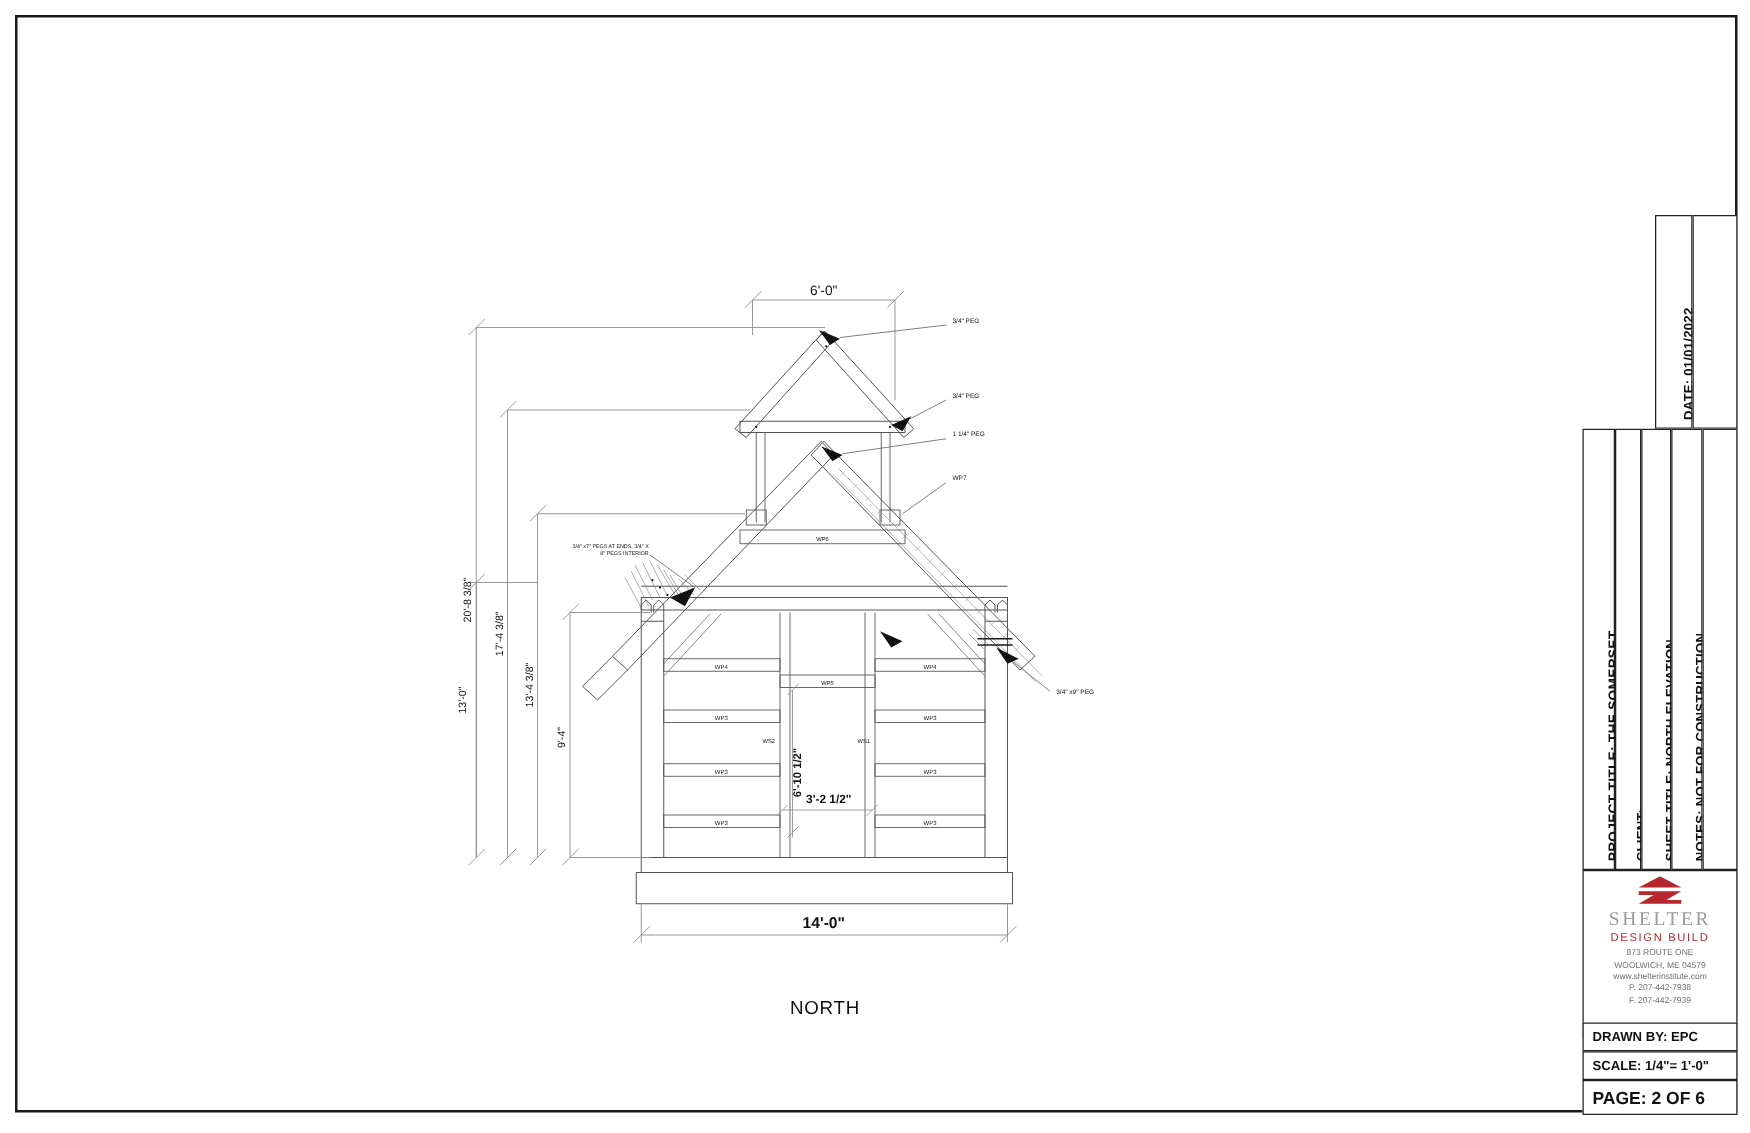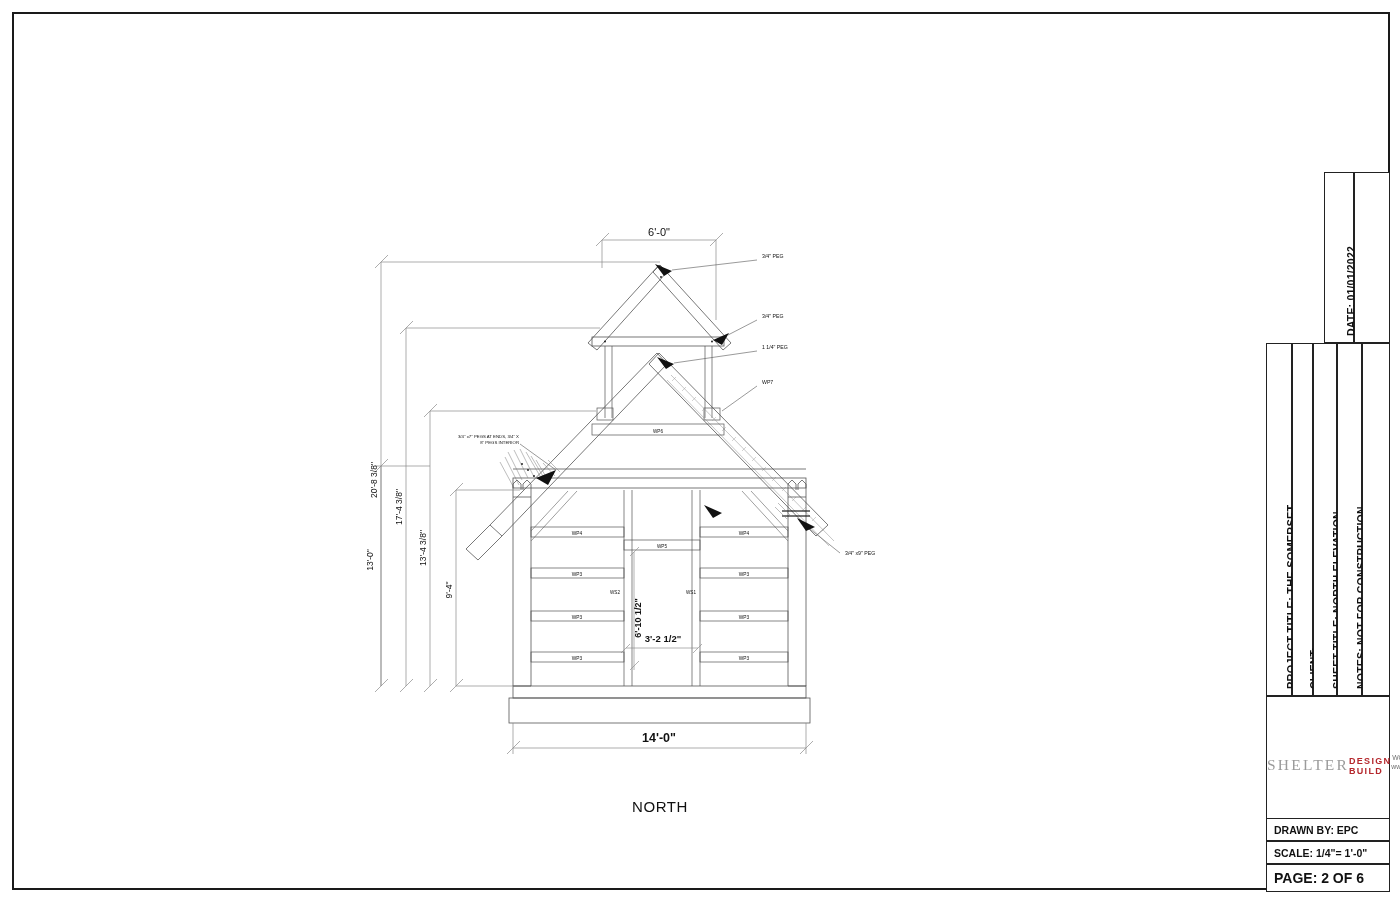--- a/index.html
+++ b/index.html
@@ -78,21 +78,21 @@
   }
   #tb-date-col2 { left: 88px; top: 0px; width: 36px; height: 171px; }
   
   #tb-proj  { left: 0px;  top: 171px; width: 26px; height: 353px; }
   #tb-client{ left: 26px; top: 171px; width: 21px; height: 353px; }
   #tb-sheet { left: 47px; top: 171px; width: 24px; height: 353px; }
   #tb-notes { left: 71px; top: 171px; width: 25px; height: 353px; }
   #tb-blank { left: 96px; top: 171px; width: 28px; height: 353px; }
   
   #tb-logo  { left: 0px; top: 524px; width: 124px; height: 135px;
-              display:flex; flex-direction:row; align-items:center;
+              display:flex; flex-direction:column; align-items:center;
               justify-content:flex-start; padding-top:4px; }
   
   #tb-drawn { left: 0px; top: 646px; width: 124px; height: 23px; }
   #tb-scale { left: 0px; top: 669px; width: 124px; height: 23px; }
   #tb-page  { left: 0px; top: 692px; width: 124px; height: 28px; }
   .tb-row-text {
     position: absolute;
     left: 7px; top: 50%;
     transform: translateY(-50%);
     font-size: 10.5px;
@@ -108,21 +108,21 @@
     font-size: 15.5px;
     letter-spacing: 2.2px;
     color: #9b9b9b;
     font-weight: 400;
     line-height: 1.05;
   }
   .logo-sub {
     font-size: 9px;
     letter-spacing: 1.3px;
     color: #b5282d;
-    font-weight: 700;
+    font-weight: 400;
     margin-top: 1px;
   }
   .logo-addr {
     margin-top: 3px;
     font-size: 6.8px;
     line-height: 1.38;
     color: #6f6f6f;
     text-align: center;
   }
 </style>

